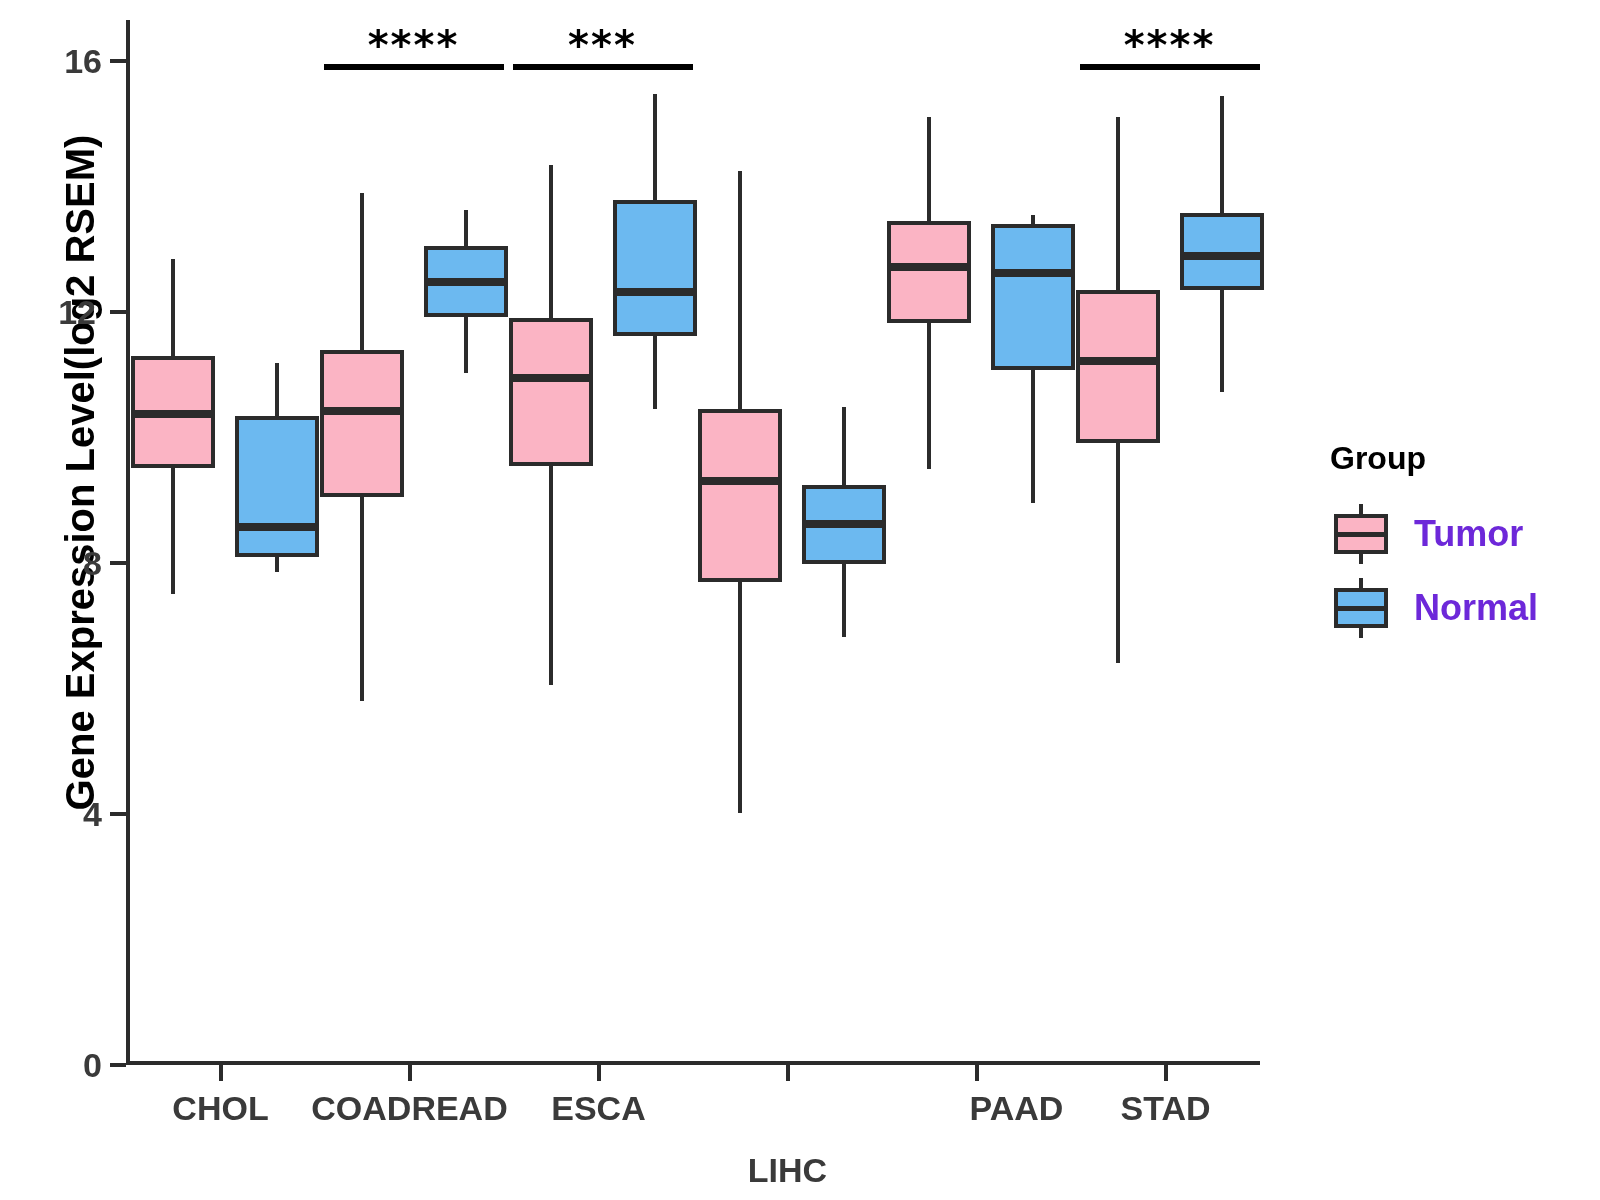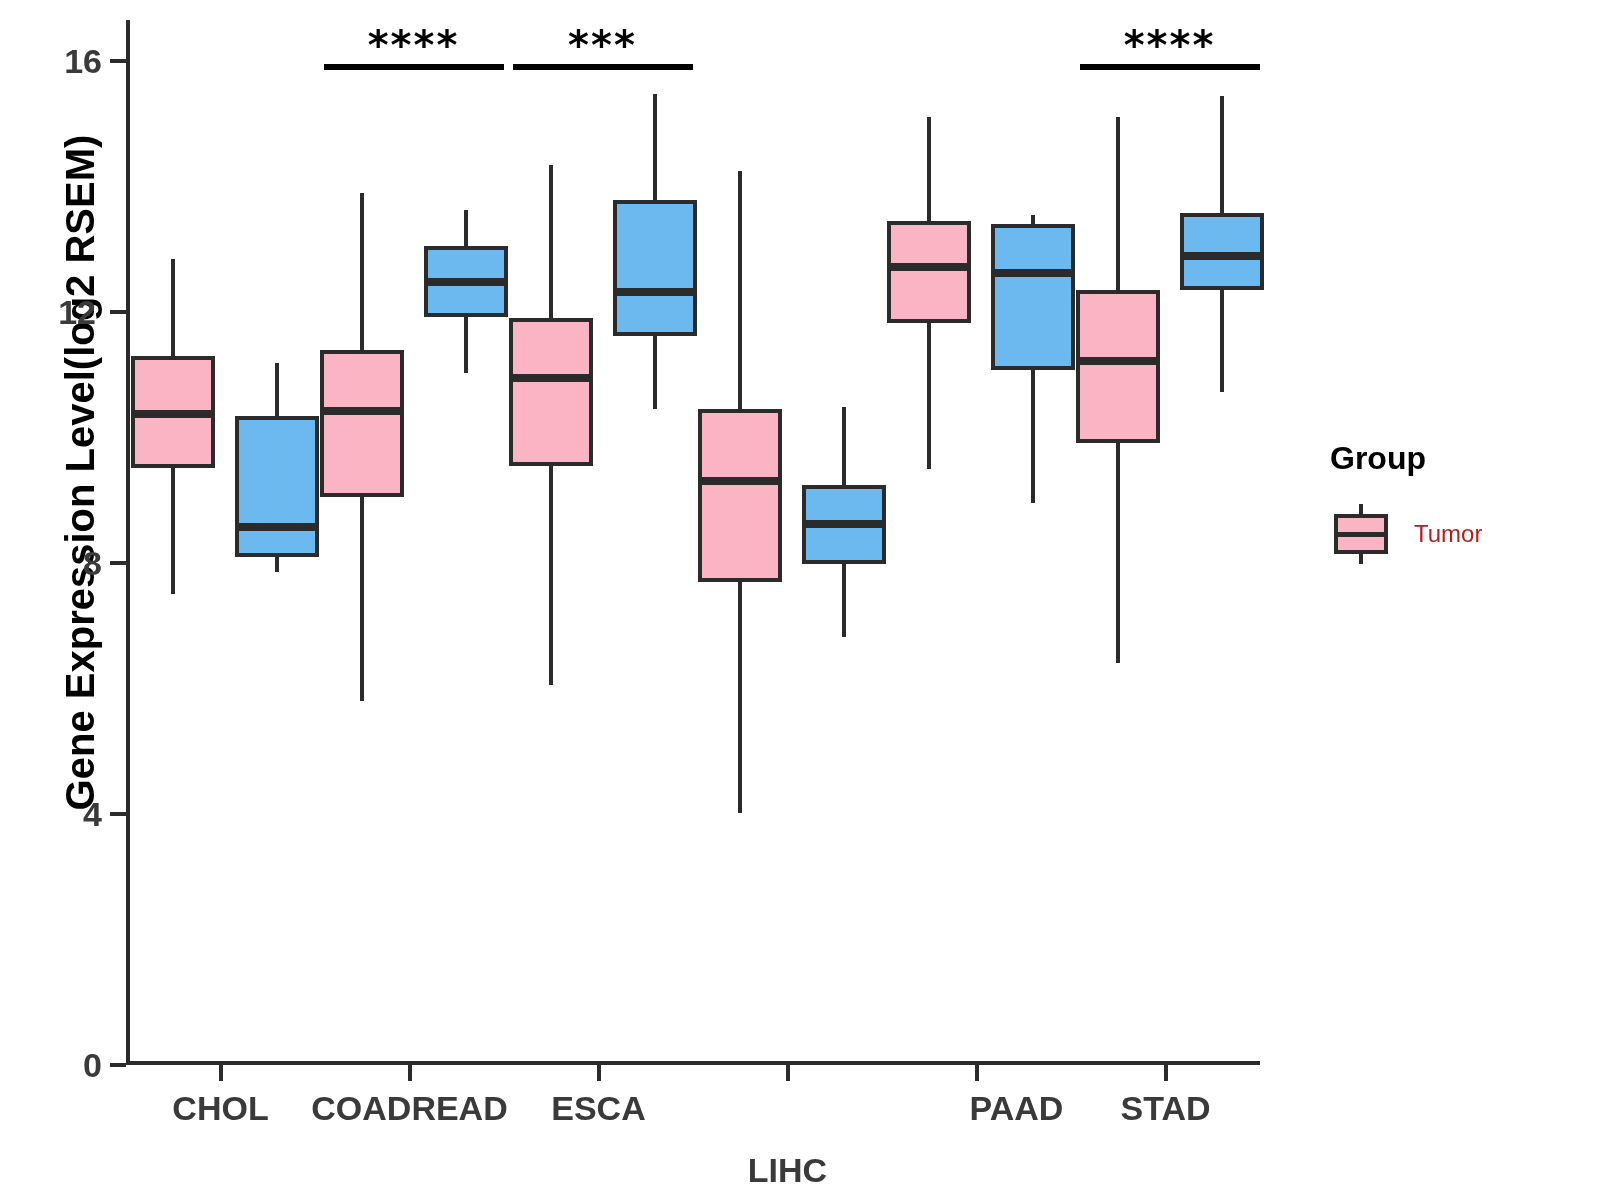--- a/index.html
+++ b/index.html
@@ -104,21 +104,21 @@
   .legend-key .lk-box.normal{background:#6CB9F0;}
   .legend-key .lk-med{
     position:absolute;left:4px;top:24px;width:54px;height:5px;background:#2b2b2b;
   }
   .legend-key .lk-w{
     position:absolute;left:29px;width:4px;background:#2b2b2b;
   }
   .legend-key .lk-w.top{top:-4px;height:12px;}
   .legend-key .lk-w.bot{top:44px;height:12px;}
   .legend-label{
-    font-size:24px;font-weight:normal;color:#b91c1c;white-space:nowrap;
+    font-size:36px;font-weight:bold;color:#6d28d9;white-space:nowrap;
   }
 </style>
 </head>
 <body>
 
 <div id="root">
 
   <div id="ylabel">Gene Expression Level(log2 RSEM)</div>
 
   <div id="yticks-layer">
@@ -238,16 +238,25 @@
     <div id="legend-items">
         <div class="legend-row">
           <div class="legend-key">
             <div class="lk-w top"></div>
             <div class="lk-box tumor"></div>
             <div class="lk-med"></div>
             <div class="lk-w bot"></div>
           </div>
           <div class="legend-label">Tumor</div>
         </div>
+        <div class="legend-row">
+          <div class="legend-key">
+            <div class="lk-w top"></div>
+            <div class="lk-box normal"></div>
+            <div class="lk-med"></div>
+            <div class="lk-w bot"></div>
+          </div>
+          <div class="legend-label">Normal</div>
+        </div>
       </div>
   </div>
 
 </div>
 
 </body></html>

